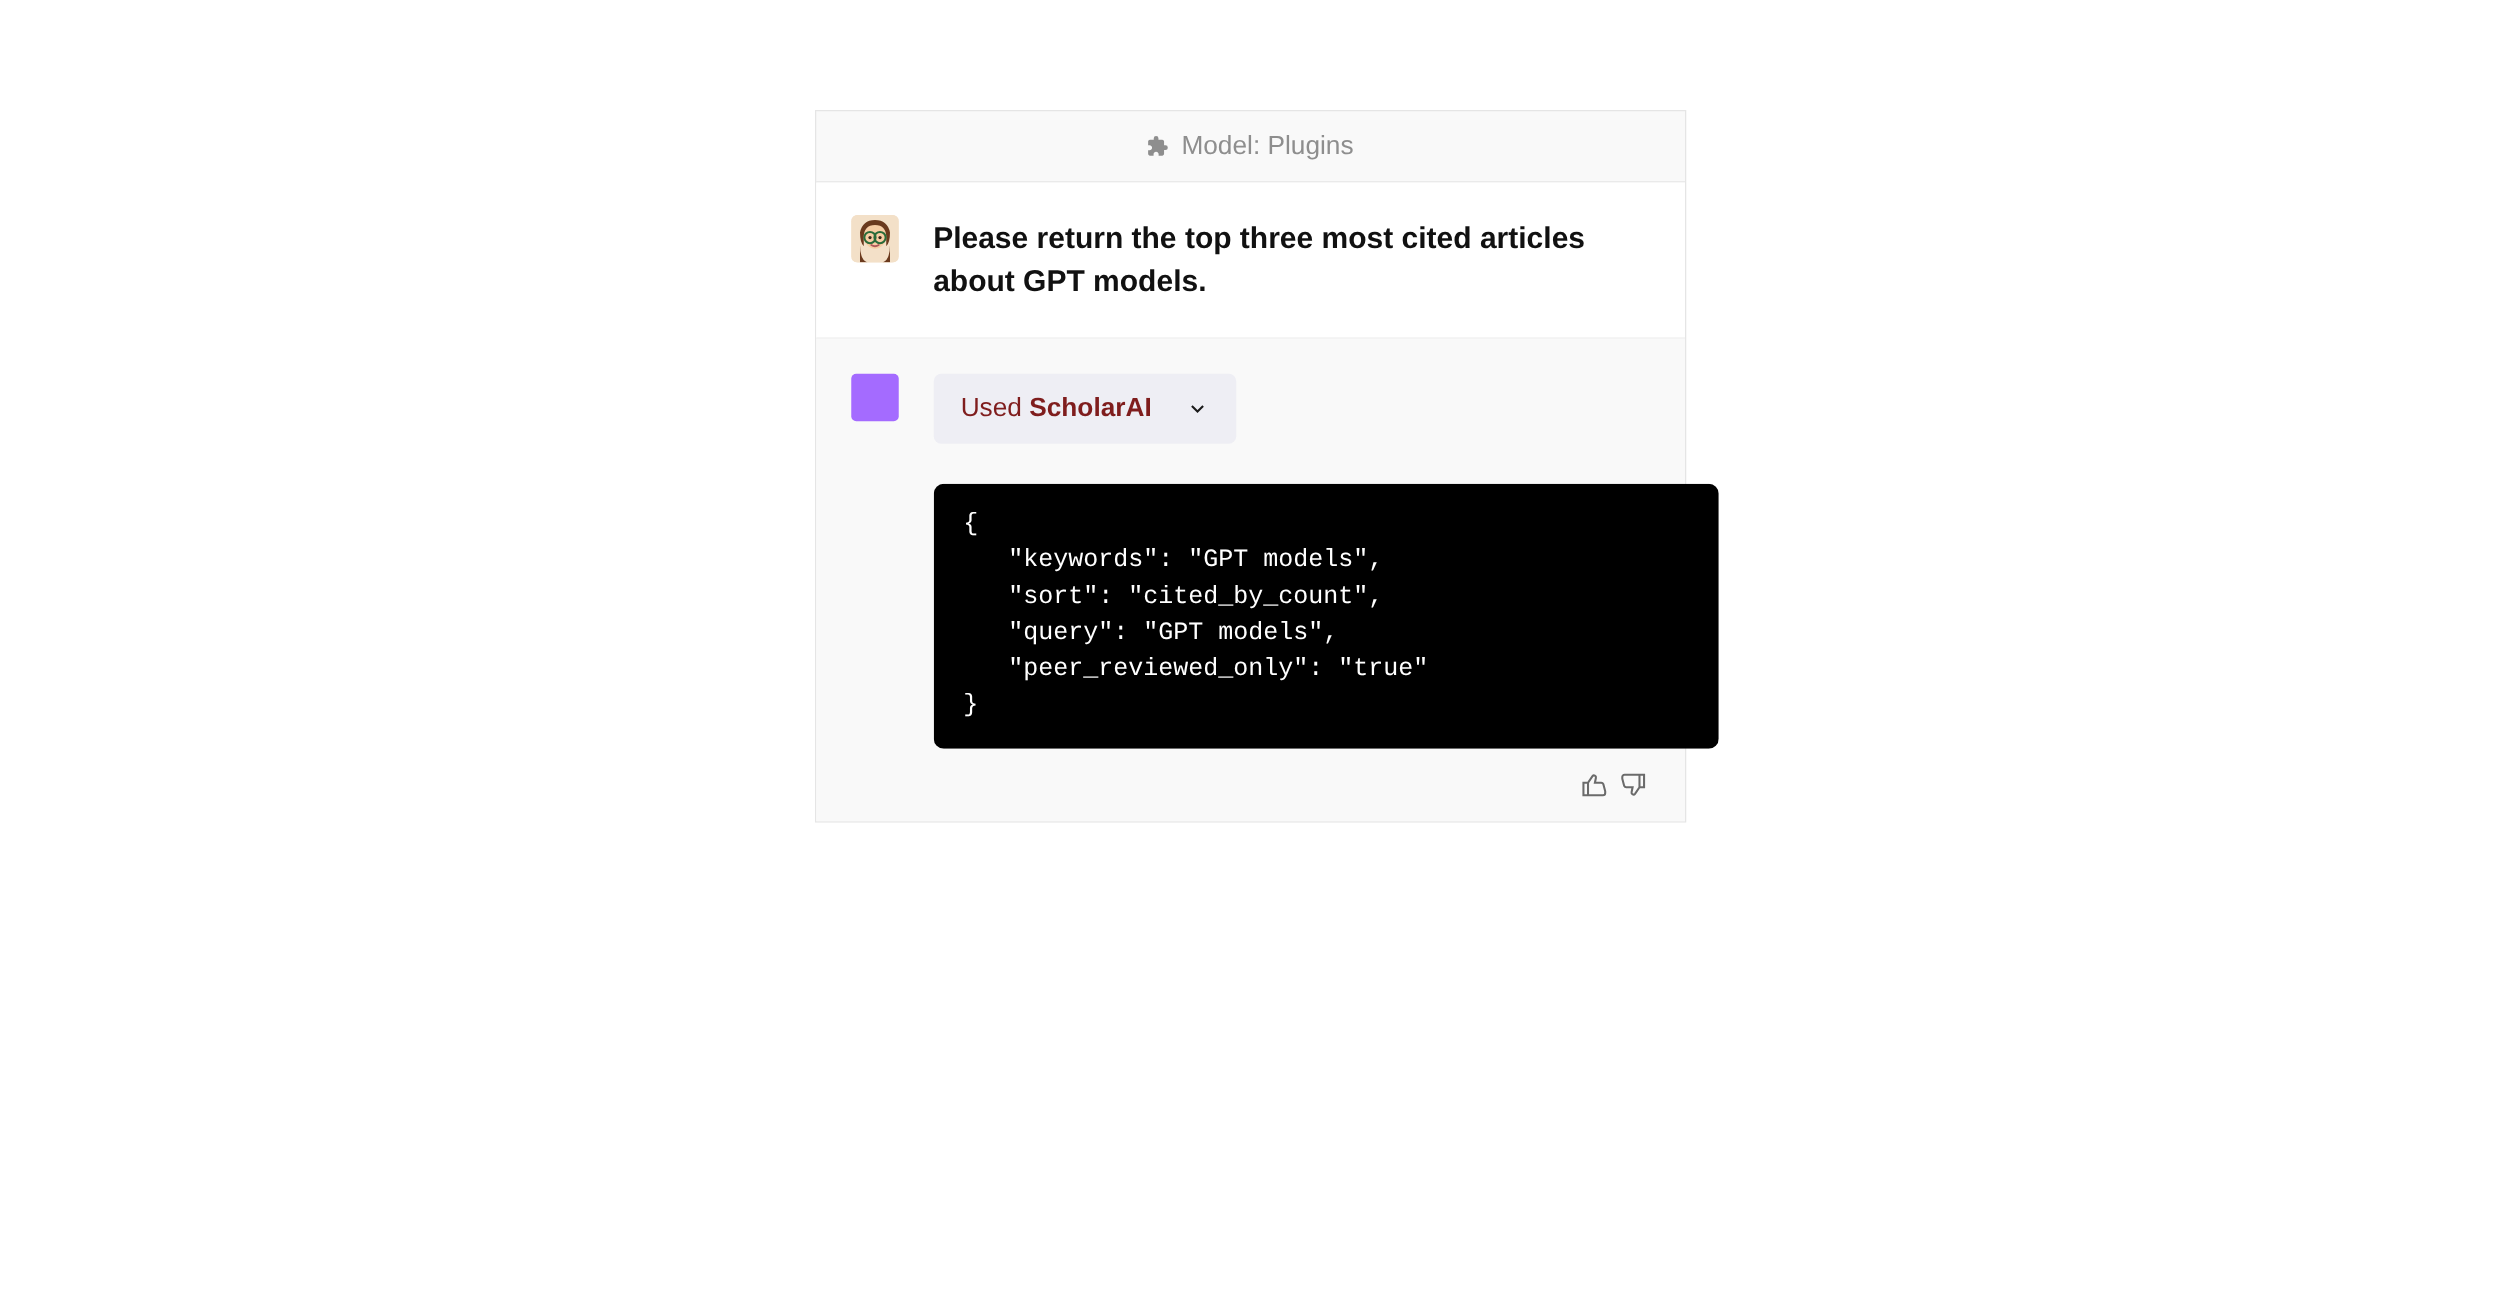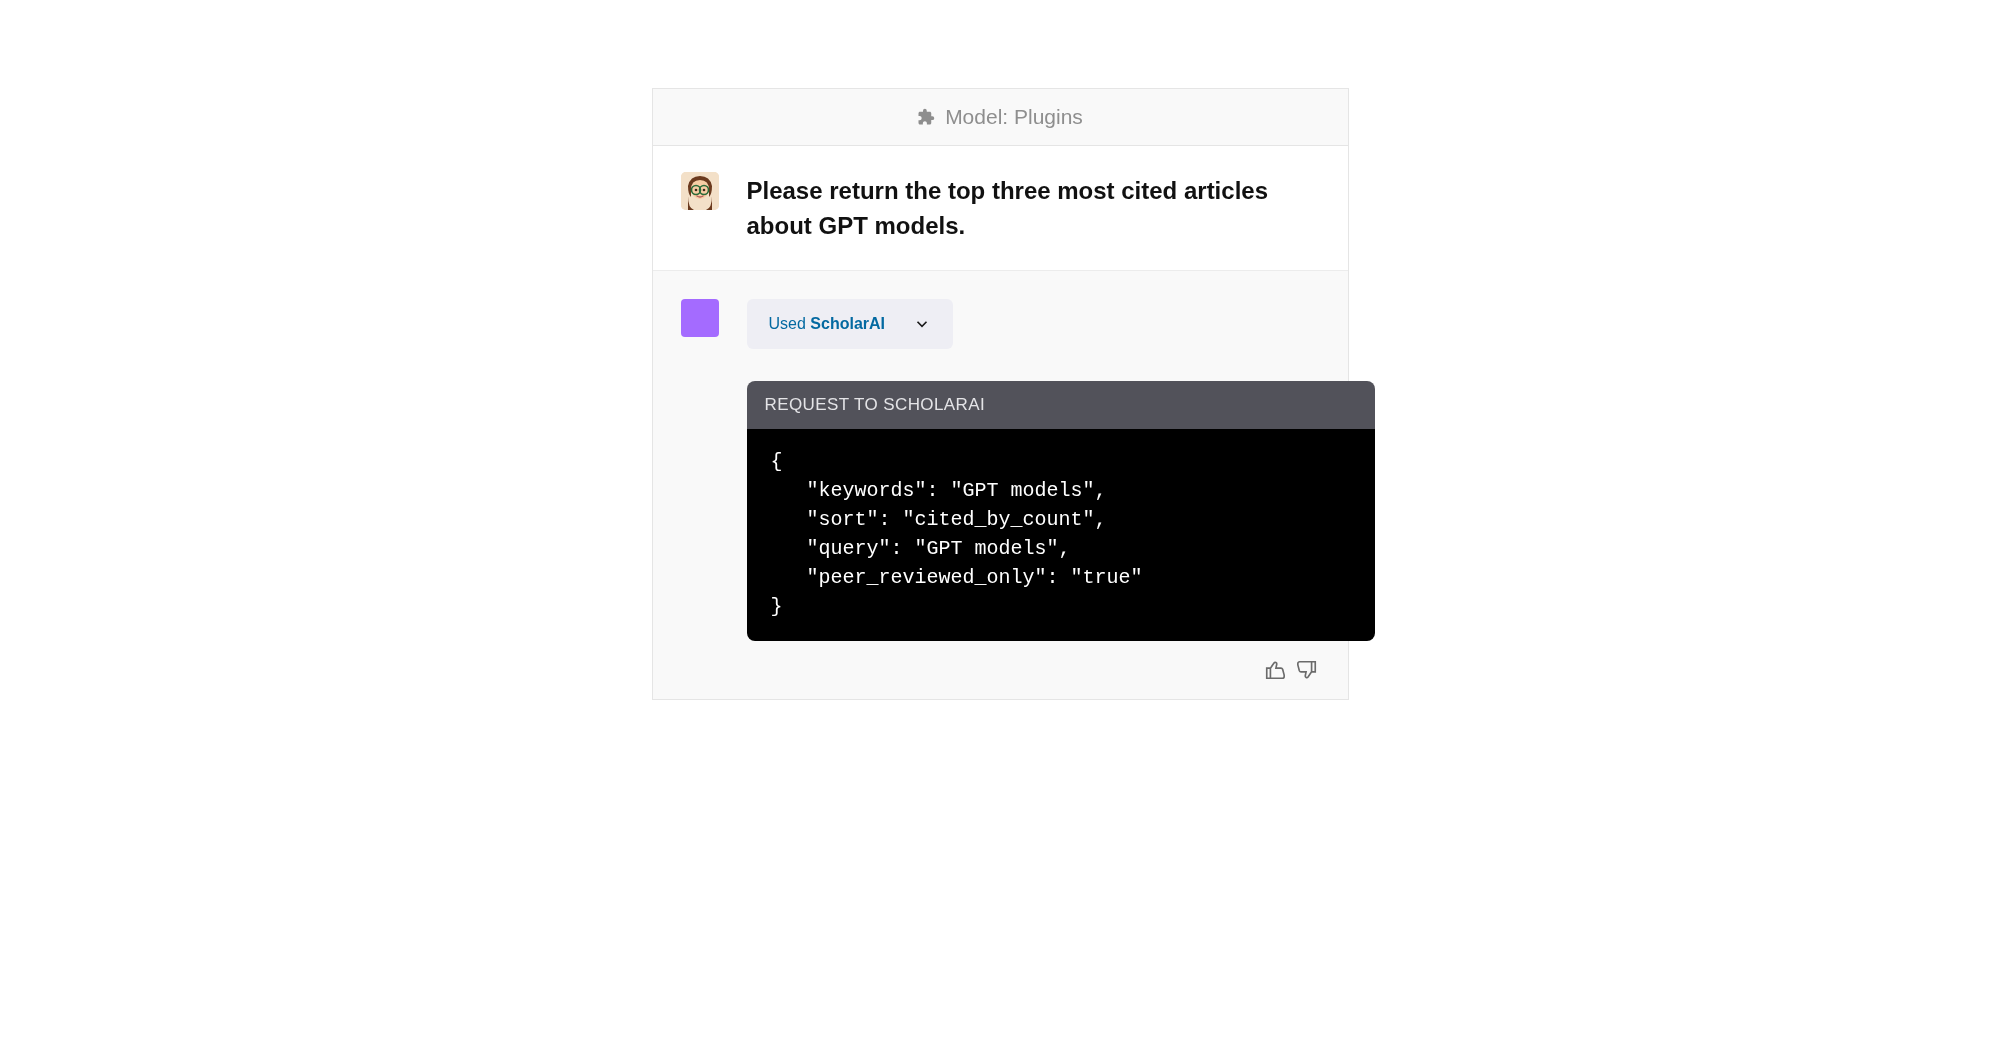--- a/index.html
+++ b/index.html
@@ -73,22 +73,22 @@
     background: #a46bff;
     flex-shrink: 0;
   }
   .plugin-chip {
     background: #eeeef4;
     border-radius: 6px;
     padding: 16px 22px;
     display: flex;
     align-items: center;
     gap: 28px;
-    font-size: 16px;
-    color: #0369a1;
+    font-size: 21px;
+    color: #7f1d1d;
     cursor: pointer;
   }
   .plugin-chip .used { font-weight: 400; }
   .plugin-chip .name { font-weight: 700; }
   .chevron {
     width: 18px;
     height: 18px;
     stroke: #1a1a1a;
     fill: none;
     stroke-width: 2.2;
@@ -172,21 +172,20 @@
           <span> </span>
           <span class="name">ScholarAI</span>
         </span>
         <svg class="chevron" viewBox="0 0 24 24">
           <polyline points="6 9 12 15 18 9"></polyline>
         </svg>
       </div>
     </div>
 
     <div class="code-block">
-      <div class="code-header">REQUEST TO SCHOLARAI</div>
       <div class="code-body">{
    "keywords": "GPT models",
    "sort": "cited_by_count",
    "query": "GPT models",
    "peer_reviewed_only": "true"
 }</div>
     </div>
 
     <div class="feedback">
       <svg viewBox="0 0 24 24">

